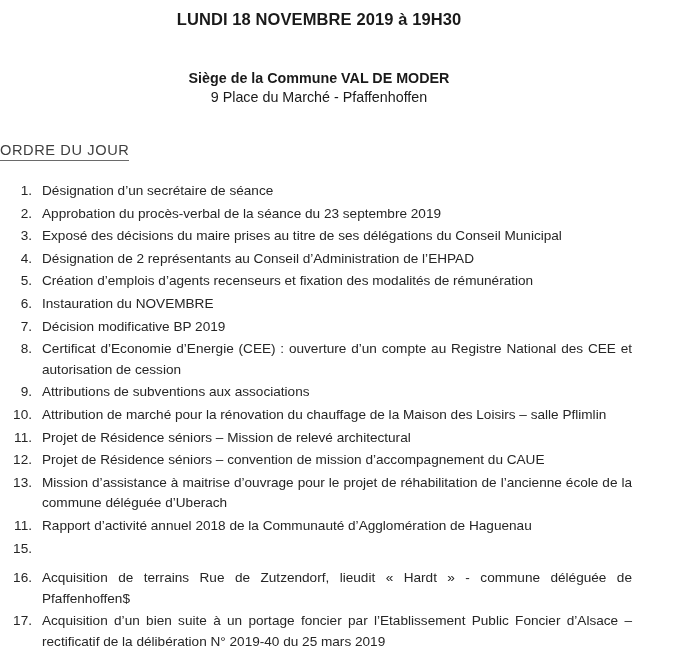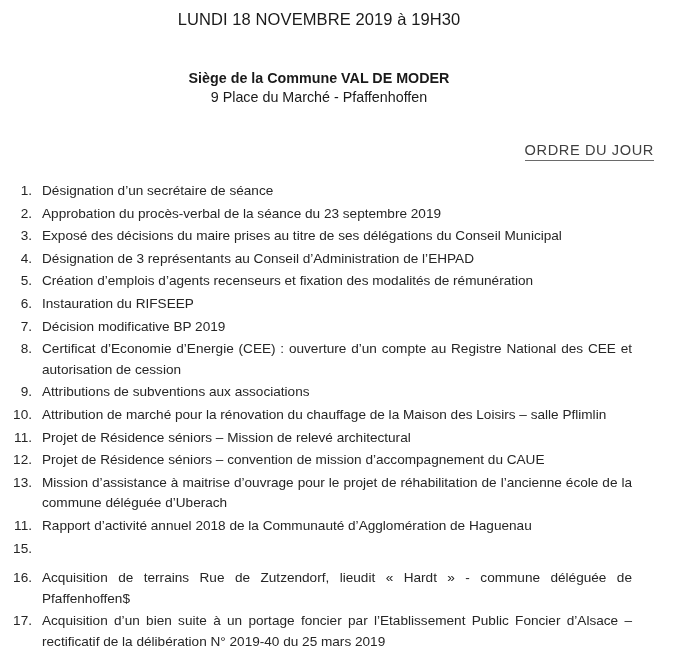--- a/index.html
+++ b/index.html
@@ -24,42 +24,42 @@
 
   
   .header {
     text-align: center;
     padding-top: 9px;
     
     padding-right: 52px;
   }
   .meeting-datetime {
     font-size: 16.5px;
-    font-weight: normal;
+    font-weight: bold;
     letter-spacing: 0.1px;
     line-height: 20px;
     color: #1a1a1a;
   }
   .venue {
     margin-top: 40px;
     font-size: 14.3px;
     font-weight: bold;
     line-height: 19px;
     color: #1a1a1a;
   }
   .venue-line2 {
     font-size: 14.3px;
     font-weight: normal;
     line-height: 19px;
     color: #1a1a1a;
   }
   .agenda-title-wrap {
     margin-top: 34px;
-    text-align: right;
-    padding-right: 36px;
+    text-align: left;
+    padding-right: 59px;
     text-decoration: underline;
   }
   .agenda-title {
     display: inline-block;
     font-size: 14.6px;
     font-weight: normal;
     letter-spacing: 0.6px;
     color: #3f3f3f;
     border-bottom: 1px solid #6a6a6a;
     padding-bottom: 1px;
@@ -133,29 +133,29 @@
       <li class="agenda-item">
         <span class="item-number">2.</span>
         <span class="item-text single-line">Approbation du procès-verbal de la séance du 23 septembre 2019</span>
       </li>
       <li class="agenda-item">
         <span class="item-number">3.</span>
         <span class="item-text">Exposé des décisions du maire prises au titre de ses délégations du Conseil Municipal</span>
       </li>
       <li class="agenda-item">
         <span class="item-number">4.</span>
-        <span class="item-text single-line">Désignation de 3 représentants au Conseil d’Administration de l’EHPAD</span>
+        <span class="item-text single-line">Désignation de 2 représentants au Conseil d’Administration de l’EHPAD</span>
       </li>
       <li class="agenda-item">
         <span class="item-number">5.</span>
         <span class="item-text">Création d’emplois d’agents recenseurs et fixation des modalités de rémunération</span>
       </li>
       <li class="agenda-item">
         <span class="item-number">6.</span>
-        <span class="item-text single-line">Instauration du RIFSEEP</span>
+        <span class="item-text single-line">Instauration du NOVEMBRE</span>
       </li>
       <li class="agenda-item">
         <span class="item-number">7.</span>
         <span class="item-text single-line">Décision modificative BP 2019</span>
       </li>
       <li class="agenda-item">
         <span class="item-number">8.</span>
         <span class="item-text">Certificat d’Economie d’Energie (CEE) : ouverture d’un compte au Registre National des CEE et autorisation de cession</span>
       </li>
       <li class="agenda-item">

